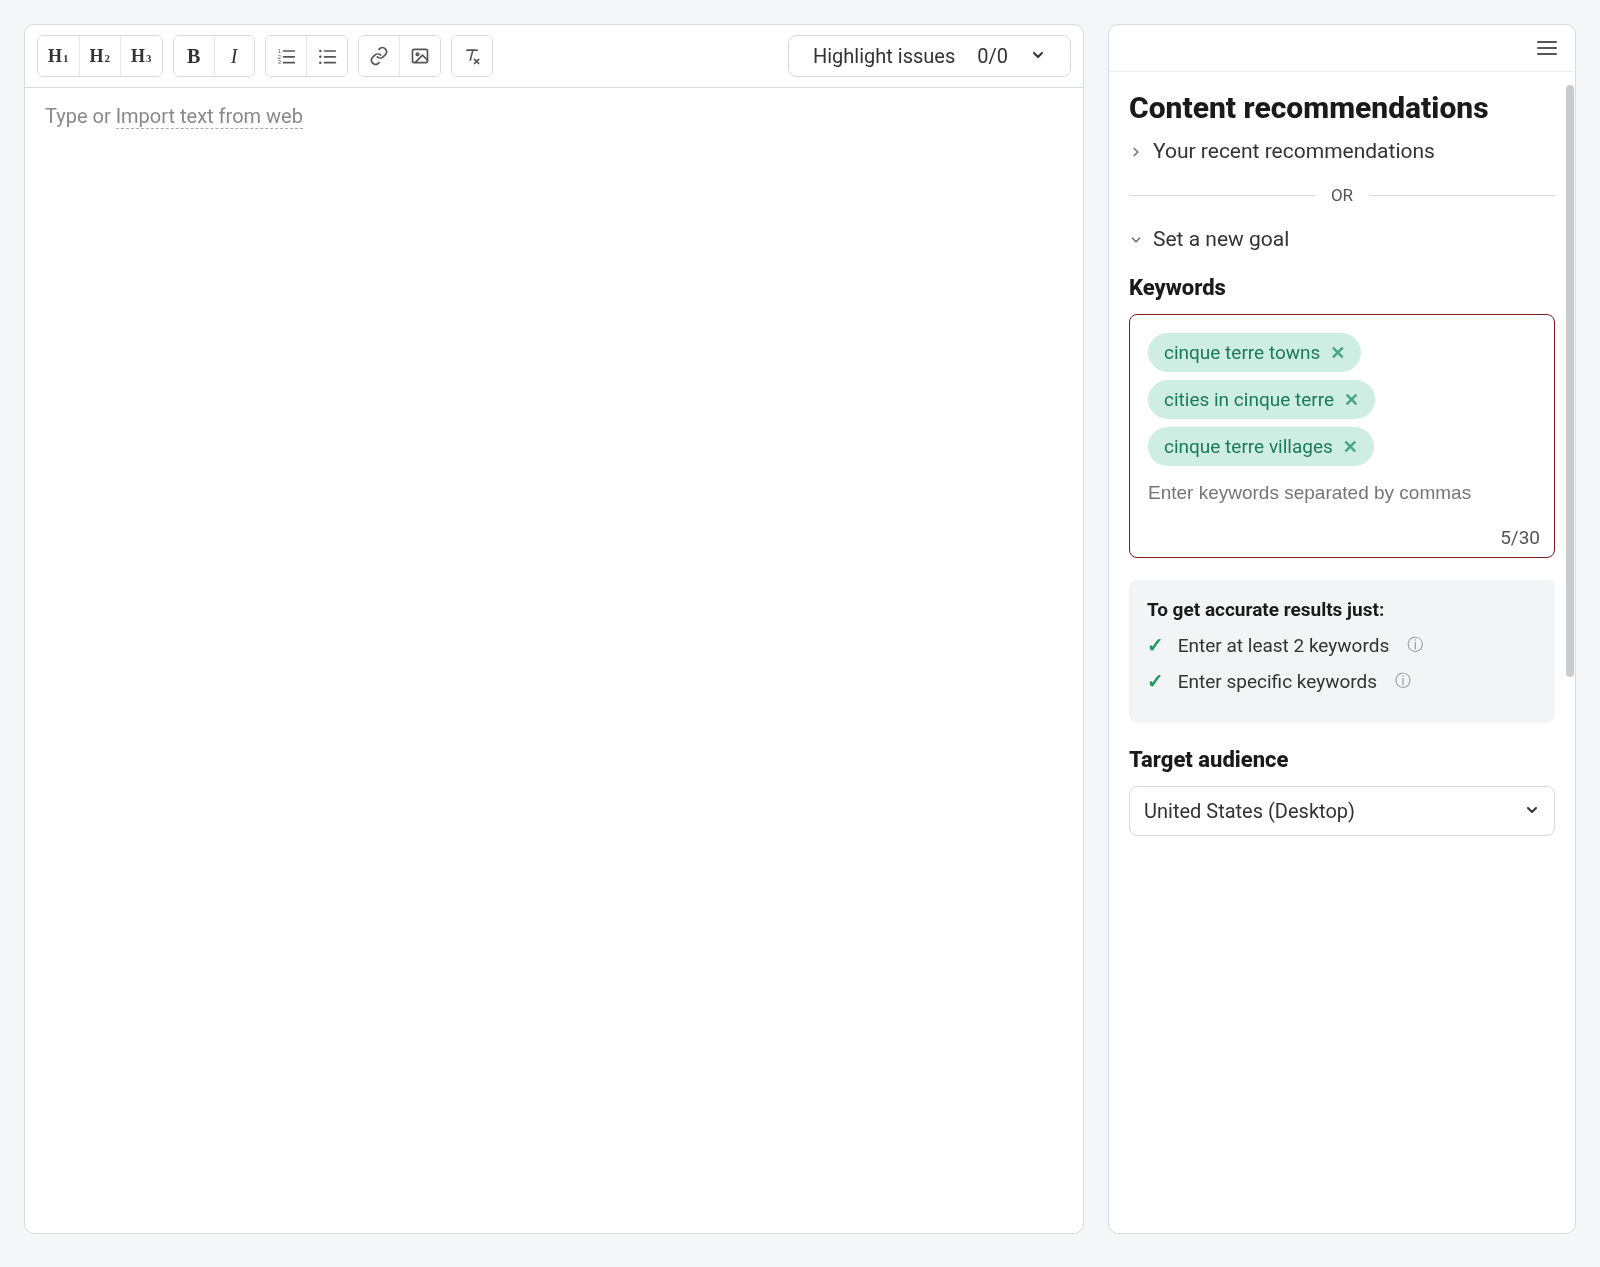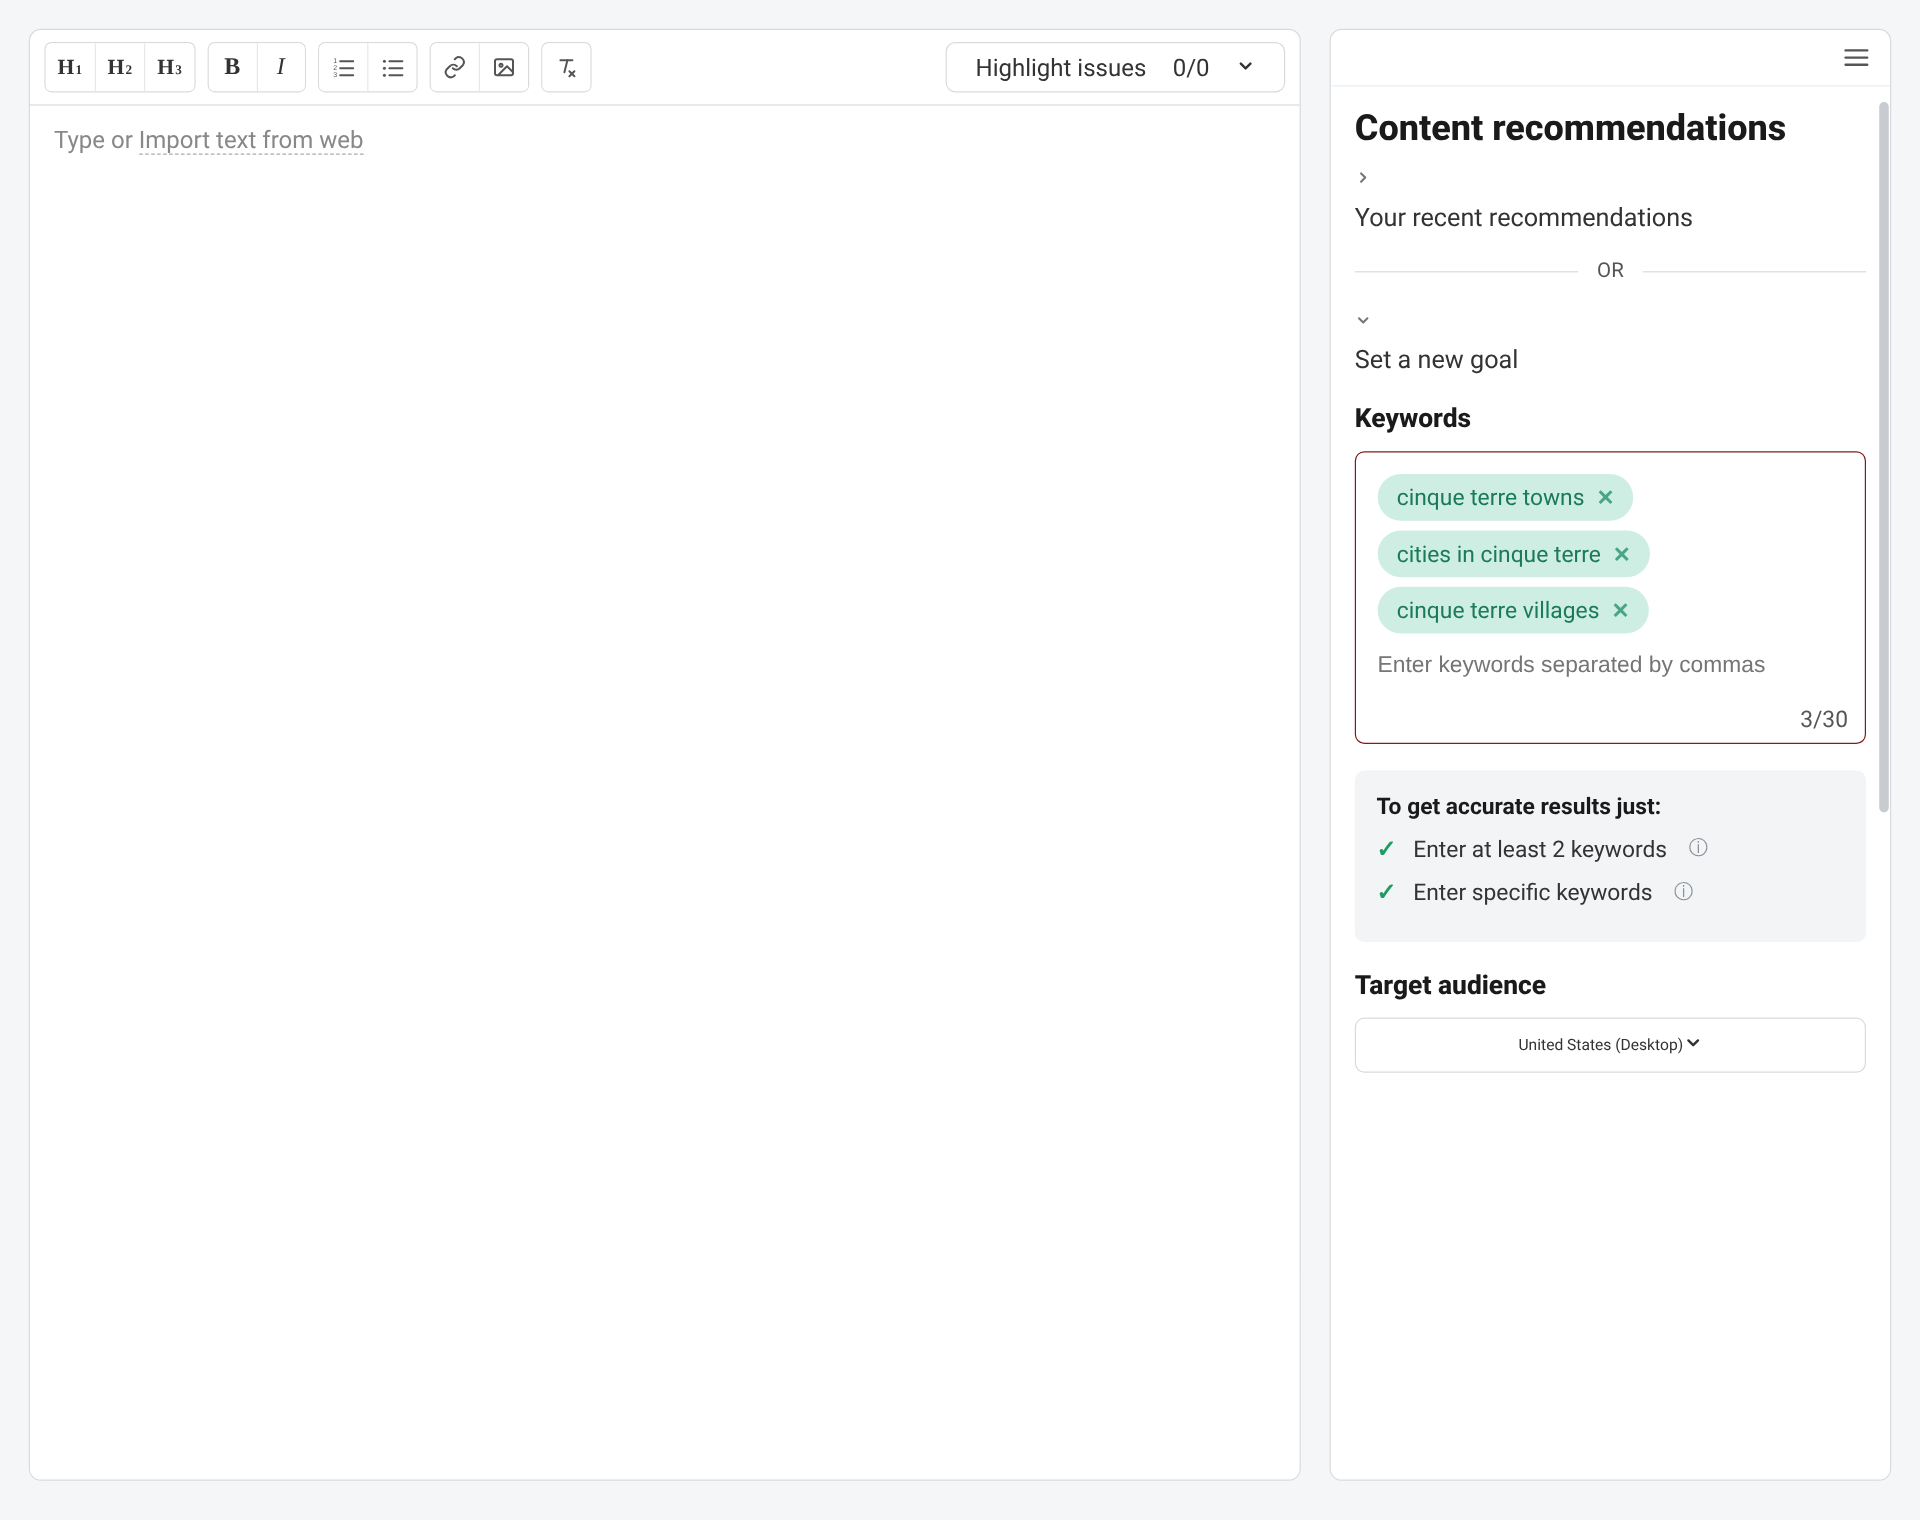--- a/index.html
+++ b/index.html
@@ -71,40 +71,40 @@
     }
     .side-header {
       display:flex; justify-content:flex-end; padding: 12px 14px;
       border-bottom: 1px solid #eceef0;
     }
     .hamburger { display:flex; flex-direction:column; gap:4px; cursor:pointer; padding:4px;}
     .hamburger div { width:20px; height:2px; background:#555; border-radius:1px;}
     .side-content { padding: 12px 20px 20px 20px; overflow-y:auto; }
     .side-title { font-size: 30px; font-weight: 800; margin: 6px 0 14px; }
     .side-desc { font-size: 19px; color:#444; line-height:1.4; margin-bottom: 26px; }
-    .collapsible { display:flex; align-items:flex-start; gap:10px; font-size: 21px; color:#333; margin: 6px 0; cursor:pointer;flex-direction:column; }
+    .collapsible { display:flex; align-items:flex-end; gap:10px; font-size: 21px; color:#333; margin: 6px 0; cursor:pointer; }
     .chev { color:#777; font-size:18px; }
     .or-divider { display:flex; align-items:center; gap:16px; margin: 22px 0; }
     .or-divider .line { flex:1; height:1px; background:#d8dbde; }
     .or-text { color:#555; font-size:17px; }
     .section-h { font-size:22px; font-weight:800; margin: 24px 0 14px; }
     .kw-box { border:1px solid #7f1d1d; border-radius:8px; padding: 14px 14px 8px; }
     .chip { display:inline-flex; align-items:center; gap:10px; background:#cfeee3; color:#1a7a59; border-radius:999px; padding: 8px 16px; font-size:19px; margin: 4px 4px; }
     .chip .x { color:#4aa585; font-weight:700; cursor:pointer; font-size:18px; }
     .kw-input { border:none; outline:none; font-size:19px; color:#888; padding: 12px 4px; width:100%; }
     .kw-count { text-align:right; font-size:19px; color:#555; margin-top: 10px; }
     .tips { background:#f2f4f6; border-radius:8px; padding:18px 18px; margin-top:22px; }
     .tips-h { font-size:19px; font-weight:700; margin-bottom:12px; }
     .tip-row { display:flex; align-items:center; gap:14px; font-size:19px; color:#333; margin:12px 0; }
     .check { color:#1f9d61; font-weight:700; font-size:20px; }
     .info-i { color:#8a8f98; font-size:16px; margin-left:4px; cursor:help; }
     .audience-select {
-      width:100%; display:flex; justify-content:center; align-items:center;
+      width:100%; display:flex; justify-content:space-between; align-items:center;
       border:1px solid #d8dbde; border-radius:8px; padding:12px 14px;
-      font-size:13px; color:#333; background:#fff; cursor:pointer; margin-top: 4px;
+      font-size:20px; color:#333; background:#fff; cursor:pointer; margin-top: 4px;
     }
     .primary-btn {
       display:inline-block; background:#1f8ef1; color:#fff; border:none; border-radius:8px;
       padding:14px 22px; font-size:20px; cursor:pointer; margin-top:26px;
     }
     .scroll-indicator { position:absolute; right:0; top:60px; bottom:10px; width:10px; }
     .scroll-thumb { position:absolute; right:1px; top:0; width:8px; height:52%; background:#c8ccd1; border-radius:4px; }
     .arrow-svg { position:absolute; left:-80px; bottom:-6px; width:120px; height:170px; pointer-events:none; }
     .icon-svg { width:20px; height:20px; }
   </style>
@@ -261,21 +261,21 @@
         </div><br>
         <div class="chip">
           <span>cities in cinque terre</span>
           <span class="x">✕</span>
         </div><br>
         <div class="chip">
           <span>cinque terre villages</span>
           <span class="x">✕</span>
         </div>
         <input class="kw-input" placeholder="Enter keywords separated by commas" style="">
-        <div class="kw-count">3/30</div>
+        <div class="kw-count">5/30</div>
       </div>
 
       <div class="tips">
         <div class="tips-h">To get accurate results just:</div>
         <div class="tip-row">
           <span class="check">✓</span>
           <span>Enter at least 2 keywords</span>
           <span class="info-i">ⓘ</span>
         </div>
         <div class="tip-row">

